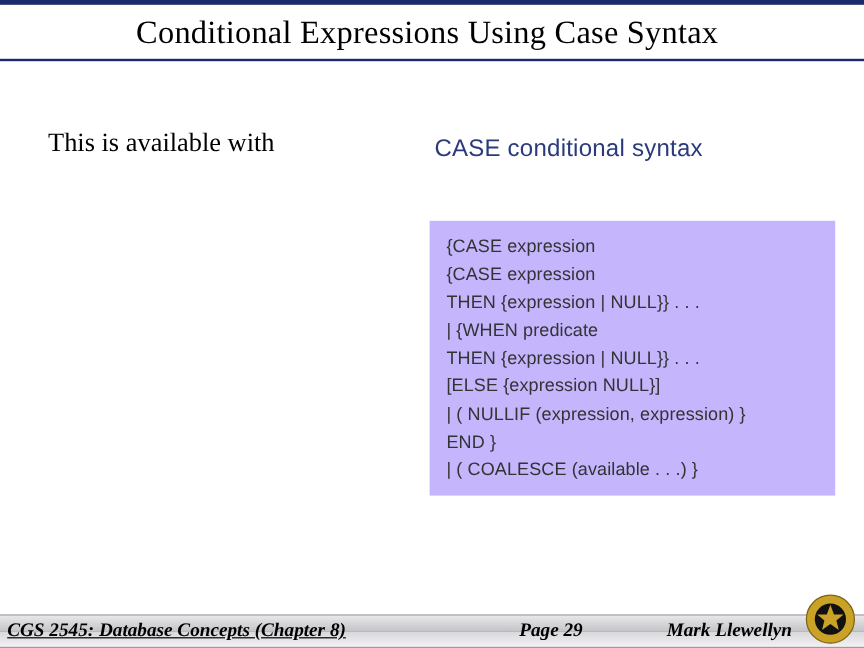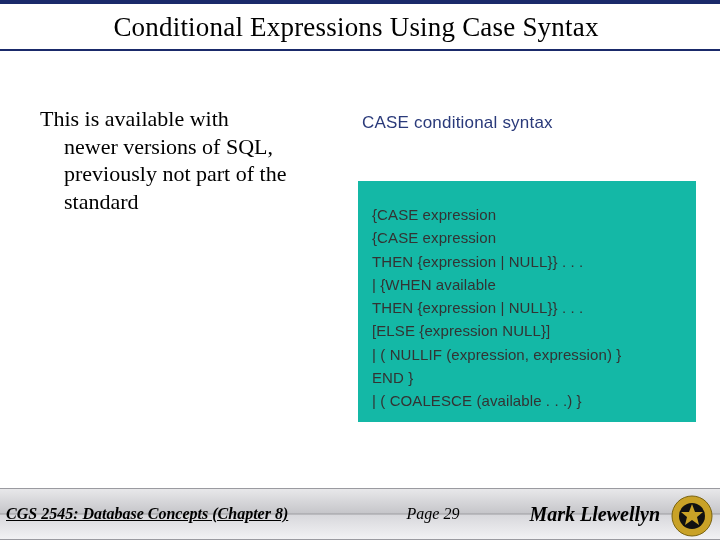--- a/index.html
+++ b/index.html
@@ -40,70 +40,70 @@
   .left .body-text .indent {
     display: block;
     padding-left: 24px;
   }
   .right {
     flex: 1;
     position: relative;
   }
   .caption {
     font-family: "ITC Stone Sans", "Lucida Sans", "Trebuchet MS", Arial, sans-serif;
-    font-size: 17px;
+    font-size: 20px;
     color: #2a3a7a;
     margin: 8px 0 6px 4px;
     letter-spacing: 0.2px;
   }
   .syntax-box {
-    background: #14b8a6;
-    padding: 22px 12px 10px 14px;
+    background: #c4b5fd;
+    padding: 10px 12px 10px 14px;
     font-family: "Helvetica Neue", Helvetica, Arial, sans-serif;
     font-size: 15px;
     color: #333;
     line-height: 1.55;
     letter-spacing: 0.1px;
     margin-top: 48px;
   }
   .syntax-box .line { white-space: nowrap; }
   .footer {
     position: absolute;
     left: 0; right: 0; bottom: 0;
-    height: 52px;
+    height: 28px;
     background: linear-gradient(#e8e8ea, #c6c6ca 48%, #9c9ca0 50%, #d8d8dc 52%, #f2f2f4);
     border-top: 1px solid #9a9aa0;
     border-bottom: 1px solid #9a9aa0;
     display: flex;
     align-items: center;
     padding: 0 14px 0 6px;
   }
   .footer .course {
     flex: 0 0 auto;
     font-style: italic;
     font-weight: bold;
     font-size: 16px;
     color: #000;
     text-decoration: underline;
     margin-right: auto;
   }
   .footer .page {
     flex: 0 0 auto;
     font-style: italic;
-    font-weight: normal;
+    font-weight: bold;
     font-size: 16px;
     color: #000;
     margin: 0 70px 0 0;
     text-align: right;
   }
   .footer .author {
     flex: 0 0 auto;
     font-style: italic;
     font-weight: bold;
-    font-size: 20px;
+    font-size: 16px;
     color: #000;
     margin-right: 46px;
   }
   .logo {
     position: absolute;
     right: 6px;
     bottom: 2px;
     width: 44px;
     height: 44px;
   }
@@ -112,30 +112,29 @@
 <body>
 
 <div class="title-band">
   <h1>Conditional Expressions Using Case Syntax</h1>
 </div>
 
 <div class="content">
   <div class="left">
     <p class="body-text">
       <span>This is available with</span>
-      <span class="indent">newer versions of SQL, previously not part of the standard</span>
     </p>
   </div>
   <div class="right">
     <div class="caption">CASE conditional syntax</div>
     <div class="syntax-box">
       <div class="line">{CASE expression</div>
       <div class="line">{CASE expression</div>
       <div class="line">THEN {expression | NULL}} . . .</div>
-      <div class="line">| {WHEN available</div>
+      <div class="line">| {WHEN predicate</div>
       <div class="line">THEN {expression | NULL}} . . .</div>
       <div class="line">[ELSE {expression  NULL}]</div>
       <div class="line">| ( NULLIF (expression, expression) }</div>
       <div class="line">END }</div>
       <div class="line">| ( COALESCE (available . . .) }</div>
     </div>
   </div>
 </div>
 
 <div class="footer">

